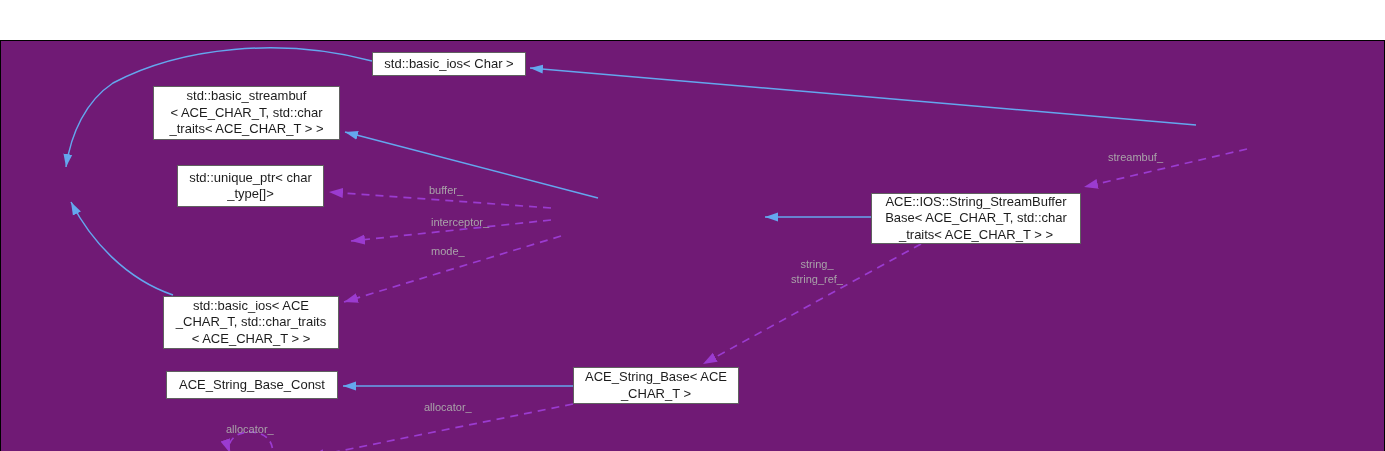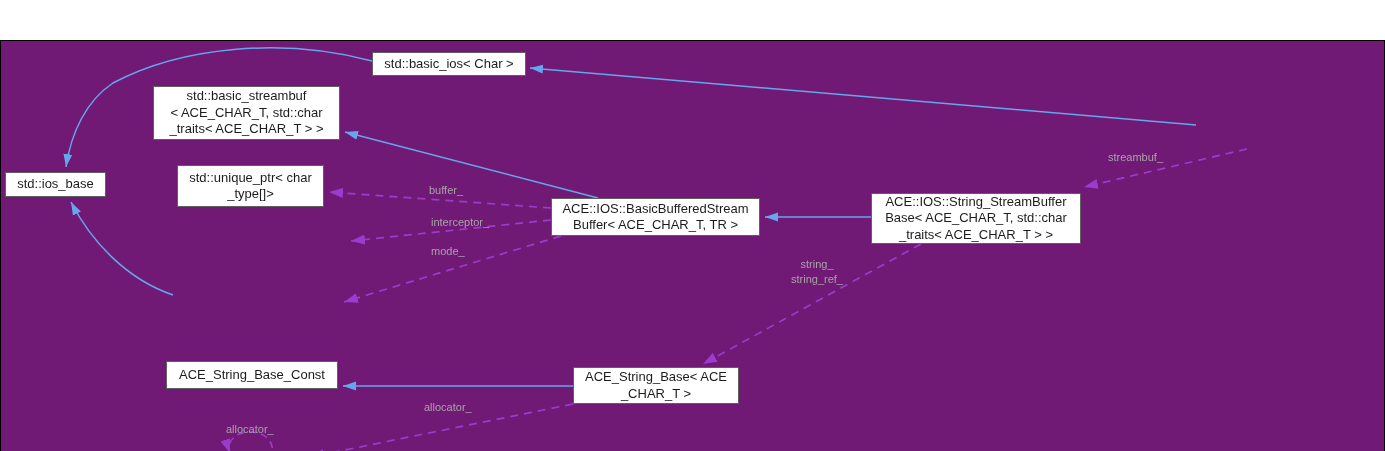--- a/index.html
+++ b/index.html
@@ -71,33 +71,33 @@
     <path d="M572,363 L309,416" stroke="#9b3bd0" stroke-width="1.7" stroke-dasharray="8 6" fill="none" marker-end="url(#mp)"></path>
     <path d="M271,419 C275,399 263,391 249,391 C234,391 225,401 229,412" stroke="#9b3bd0" stroke-width="1.7" stroke-dasharray="7 5" fill="none" marker-end="url(#mp)"></path>
   </svg>
 
   <div class="node" style="left:371px;top:11px;width:154px;height:24px;">std::basic_ios&lt; Char &gt;</div>
 
   <div class="node" style="left:152px;top:45px;width:187px;height:54px;">std::basic_streambuf
 &lt; ACE_CHAR_T, std::char
 _traits&lt; ACE_CHAR_T &gt; &gt;</div>
 
-  <div class="node" style="left:4px;top:131px;width:101px;height:25px;">std::ios_base</div>
 
   <div class="node" style="left:176px;top:124px;width:147px;height:42px;">std::unique_ptr&lt; char
 _type[]&gt;</div>
 
 
+  <div class="node" style="left:162px;top:255px;width:176px;height:53px;">std::basic_ios&lt; ACE
+_CHAR_T, std::char_traits
+&lt; ACE_CHAR_T &gt; &gt;</div>
 
-  <div class="node" style="left:165px;top:320px;width:172px;height:28px;">ACE_String_Base_Const</div>
+  <div class="node" style="left:165px;top:330px;width:172px;height:28px;">ACE_String_Base_Const</div>
 
   <div class="node" style="left:195px;top:419px;width:110px;height:28px;">ACE_Allocator</div>
 
-  <div class="node" style="left:550px;top:157px;width:209px;height:38px;">ACE::IOS::BasicBufferedStream
-Buffer&lt; ACE_CHAR_T, TR &gt;</div>
 
   <div class="node" style="left:572px;top:326px;width:166px;height:37px;">ACE_String_Base&lt; ACE
 _CHAR_T &gt;</div>
 
   <div class="node" style="left:870px;top:152px;width:210px;height:51px;">ACE::IOS::String_StreamBuffer
 Base&lt; ACE_CHAR_T, std::char
 _traits&lt; ACE_CHAR_T &gt; &gt;</div>
 
 
   <span class="edge-label" style="left:428px;top:142px;">buffer_</span>

